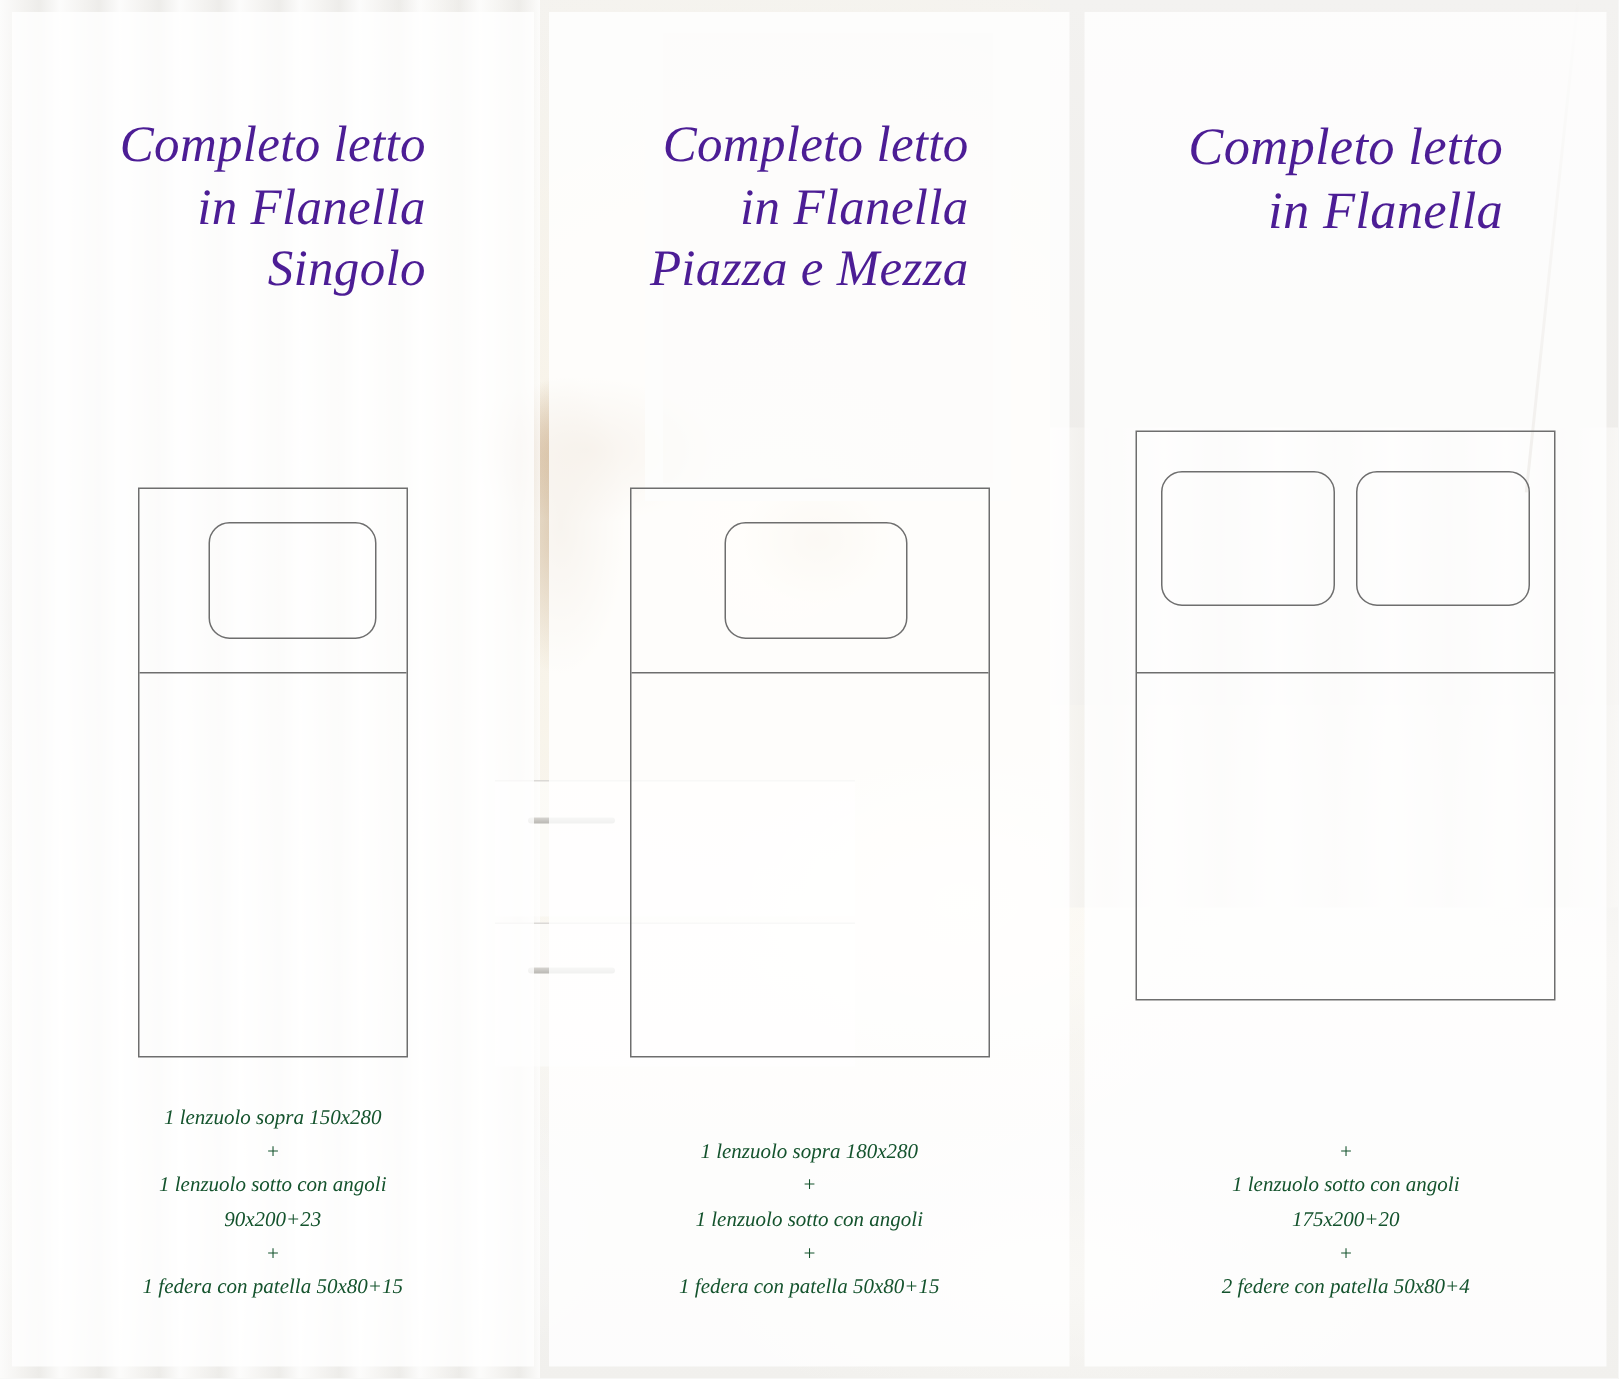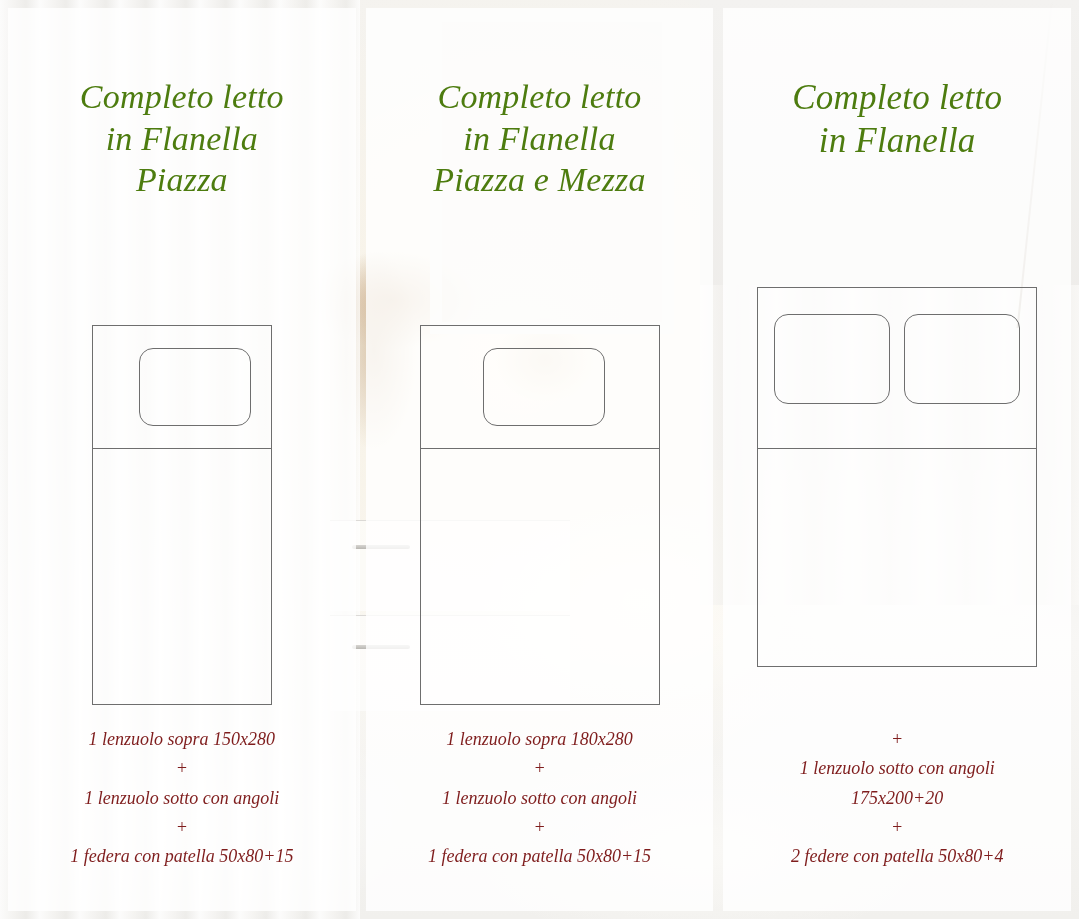--- a/index.html
+++ b/index.html
@@ -108,22 +108,22 @@
     flex-direction: column;
     align-items: center;
     box-sizing: border-box;
     padding: 40px 14px 22px 14px;
   }
 
   .panel-title {
     font-family: "Liberation Serif", serif;
     font-style: italic;
     font-weight: 400;
-    color: #4d7c0f;
-    text-align: center;
+    color: #4c1d95;
+    text-align: right;
     line-height: 1.22;
     letter-spacing: 0.2px;
   }
   .panel:nth-child(1) .panel-title { font-size: 34px; }
   .panel:nth-child(2) .panel-title { font-size: 34px; }
   .panel:nth-child(3) .panel-title { font-size: 35px; }
 
   
   .bed-wrap {
     margin-top: 96px;
@@ -161,22 +161,22 @@
   .bed-l { width: 280px; height: 380px; }
   .bed-l .sheet-line { top: 160px; }
   .bed-l .pillow-left  { left: 16px; top: 26px; width: 116px; height: 90px; }
   .bed-l .pillow-right { left: 146px; top: 26px; width: 116px; height: 90px; }
 
   
   .desc {
     margin-top: auto;
     font-family: "Liberation Serif", serif;
     font-style: italic;
-    font-size: 18px;
-    color: #7f1d1d;
+    font-size: 14px;
+    color: #14532d;
     text-align: center;
     line-height: 1.62;
     width: 100%;
     padding-bottom: 18px;
   }
   .desc .plus { letter-spacing: 0; }
 </style>
 </head>
 <body>
 
@@ -193,34 +193,35 @@
     <div class="bg-drawer" style="left:330px; top:615px; width:240px; height:95px;"></div>
     <div class="bg-handle" style="left:352px; top:645px; width:58px;"></div>
   </div>
 
   <div class="panels">
 
     <section class="panel">
       <h2 class="panel-title">
         <span>Completo letto</span><br>
         <span>in Flanella</span><br>
-        <span>Piazza</span>
+        <span>Singolo</span>
       </h2>
 
       <div class="bed-wrap">
         <div class="bed bed-s">
           <div class="pillow"></div>
           <div class="sheet-line"></div>
         </div>
       </div>
 
       <div class="desc">
         <div>1 lenzuolo sopra 150x280</div>
         <div class="plus">+</div>
         <div>1 lenzuolo sotto con angoli</div>
+        <div>90x200+23</div>
         <div class="plus">+</div>
         <div>1 federa con patella 50x80+15</div>
       </div>
     </section>
 
     <section class="panel">
       <h2 class="panel-title">
         <span>Completo letto</span><br>
         <span>in Flanella</span><br>
         <span>Piazza e Mezza</span>

